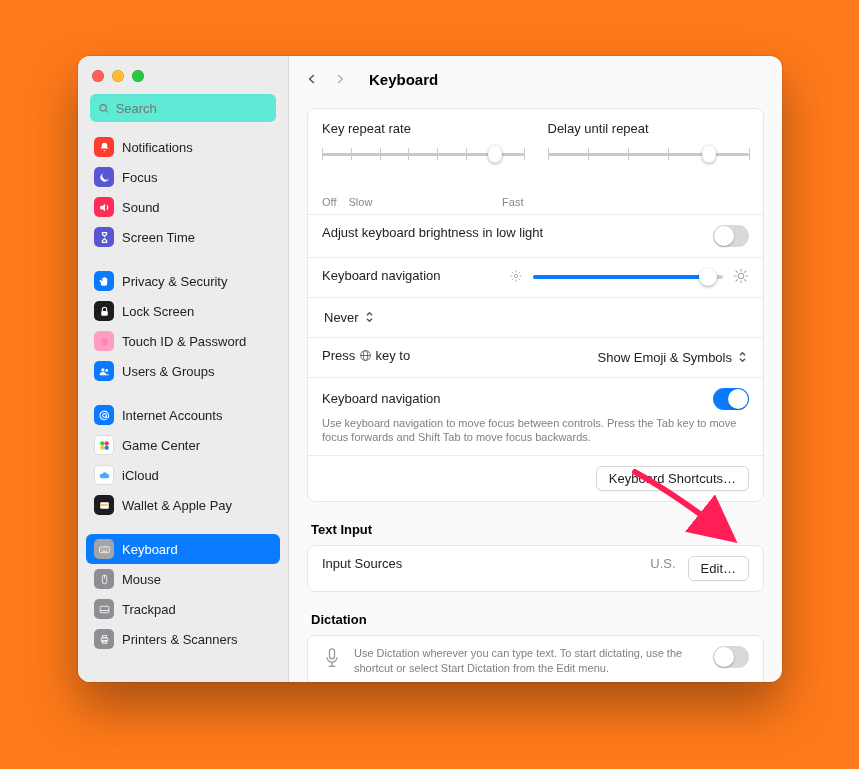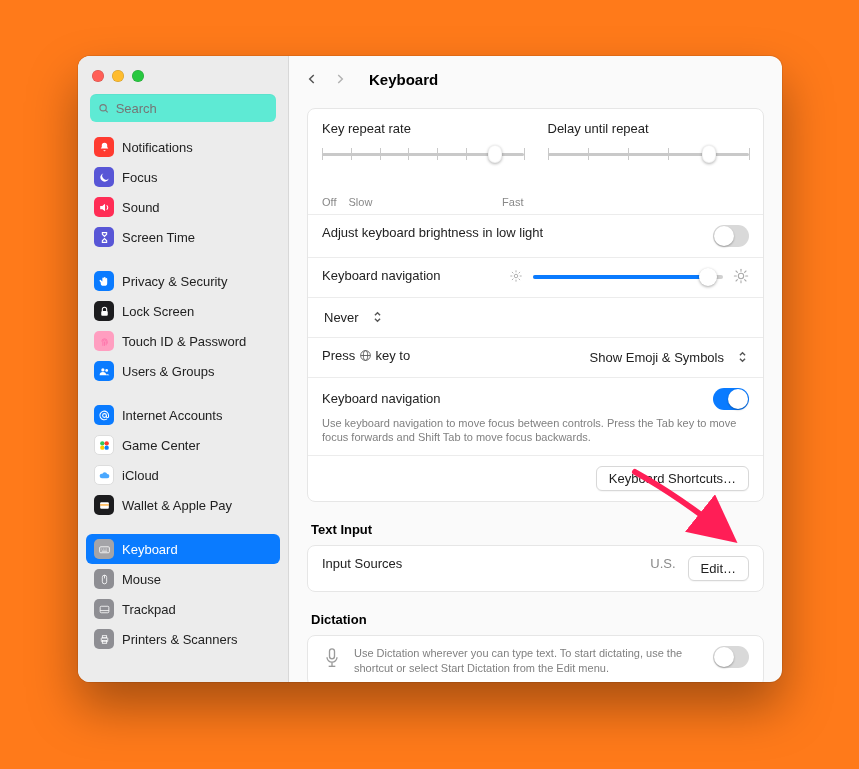--- a/index.html
+++ b/index.html
@@ -119,21 +119,21 @@
     width:36px; height:22px; border-radius:11px; background:#d9d9d9; position:relative;
     transition: background .1s; flex: none;
   }
   .toggle .dot {
     position:absolute; width:20px; height:20px; background:#fff; border-radius:50%;
     top:1px; left:1px; box-shadow:0 1px 2px rgba(0,0,0,0.3);
   }
   .toggle.on { background:#0a7bff; }
   .toggle.on .dot { left:15px; }
   .popup {
-    display:flex; align-items:center; gap:12px; color:#222;
+    display:flex; align-items:center; gap:4px; color:#222;
     padding: 2px 2px;
   }
   .popup .chevs { display:flex; flex-direction:column; line-height:5px; color:#555; font-size:8px; padding-left:2px;}
   .btn {
     background:#fff; border:1px solid #d8d8d8; border-radius:6px;
     padding: 4px 12px; font-size:13px; box-shadow: 0 1px 1px rgba(0,0,0,0.04);
     color: #222;
   }
   .section-header { font-weight:600; font-size:13px; padding: 4px 4px 8px; }
   .muted { color:#8a8a8a; }

